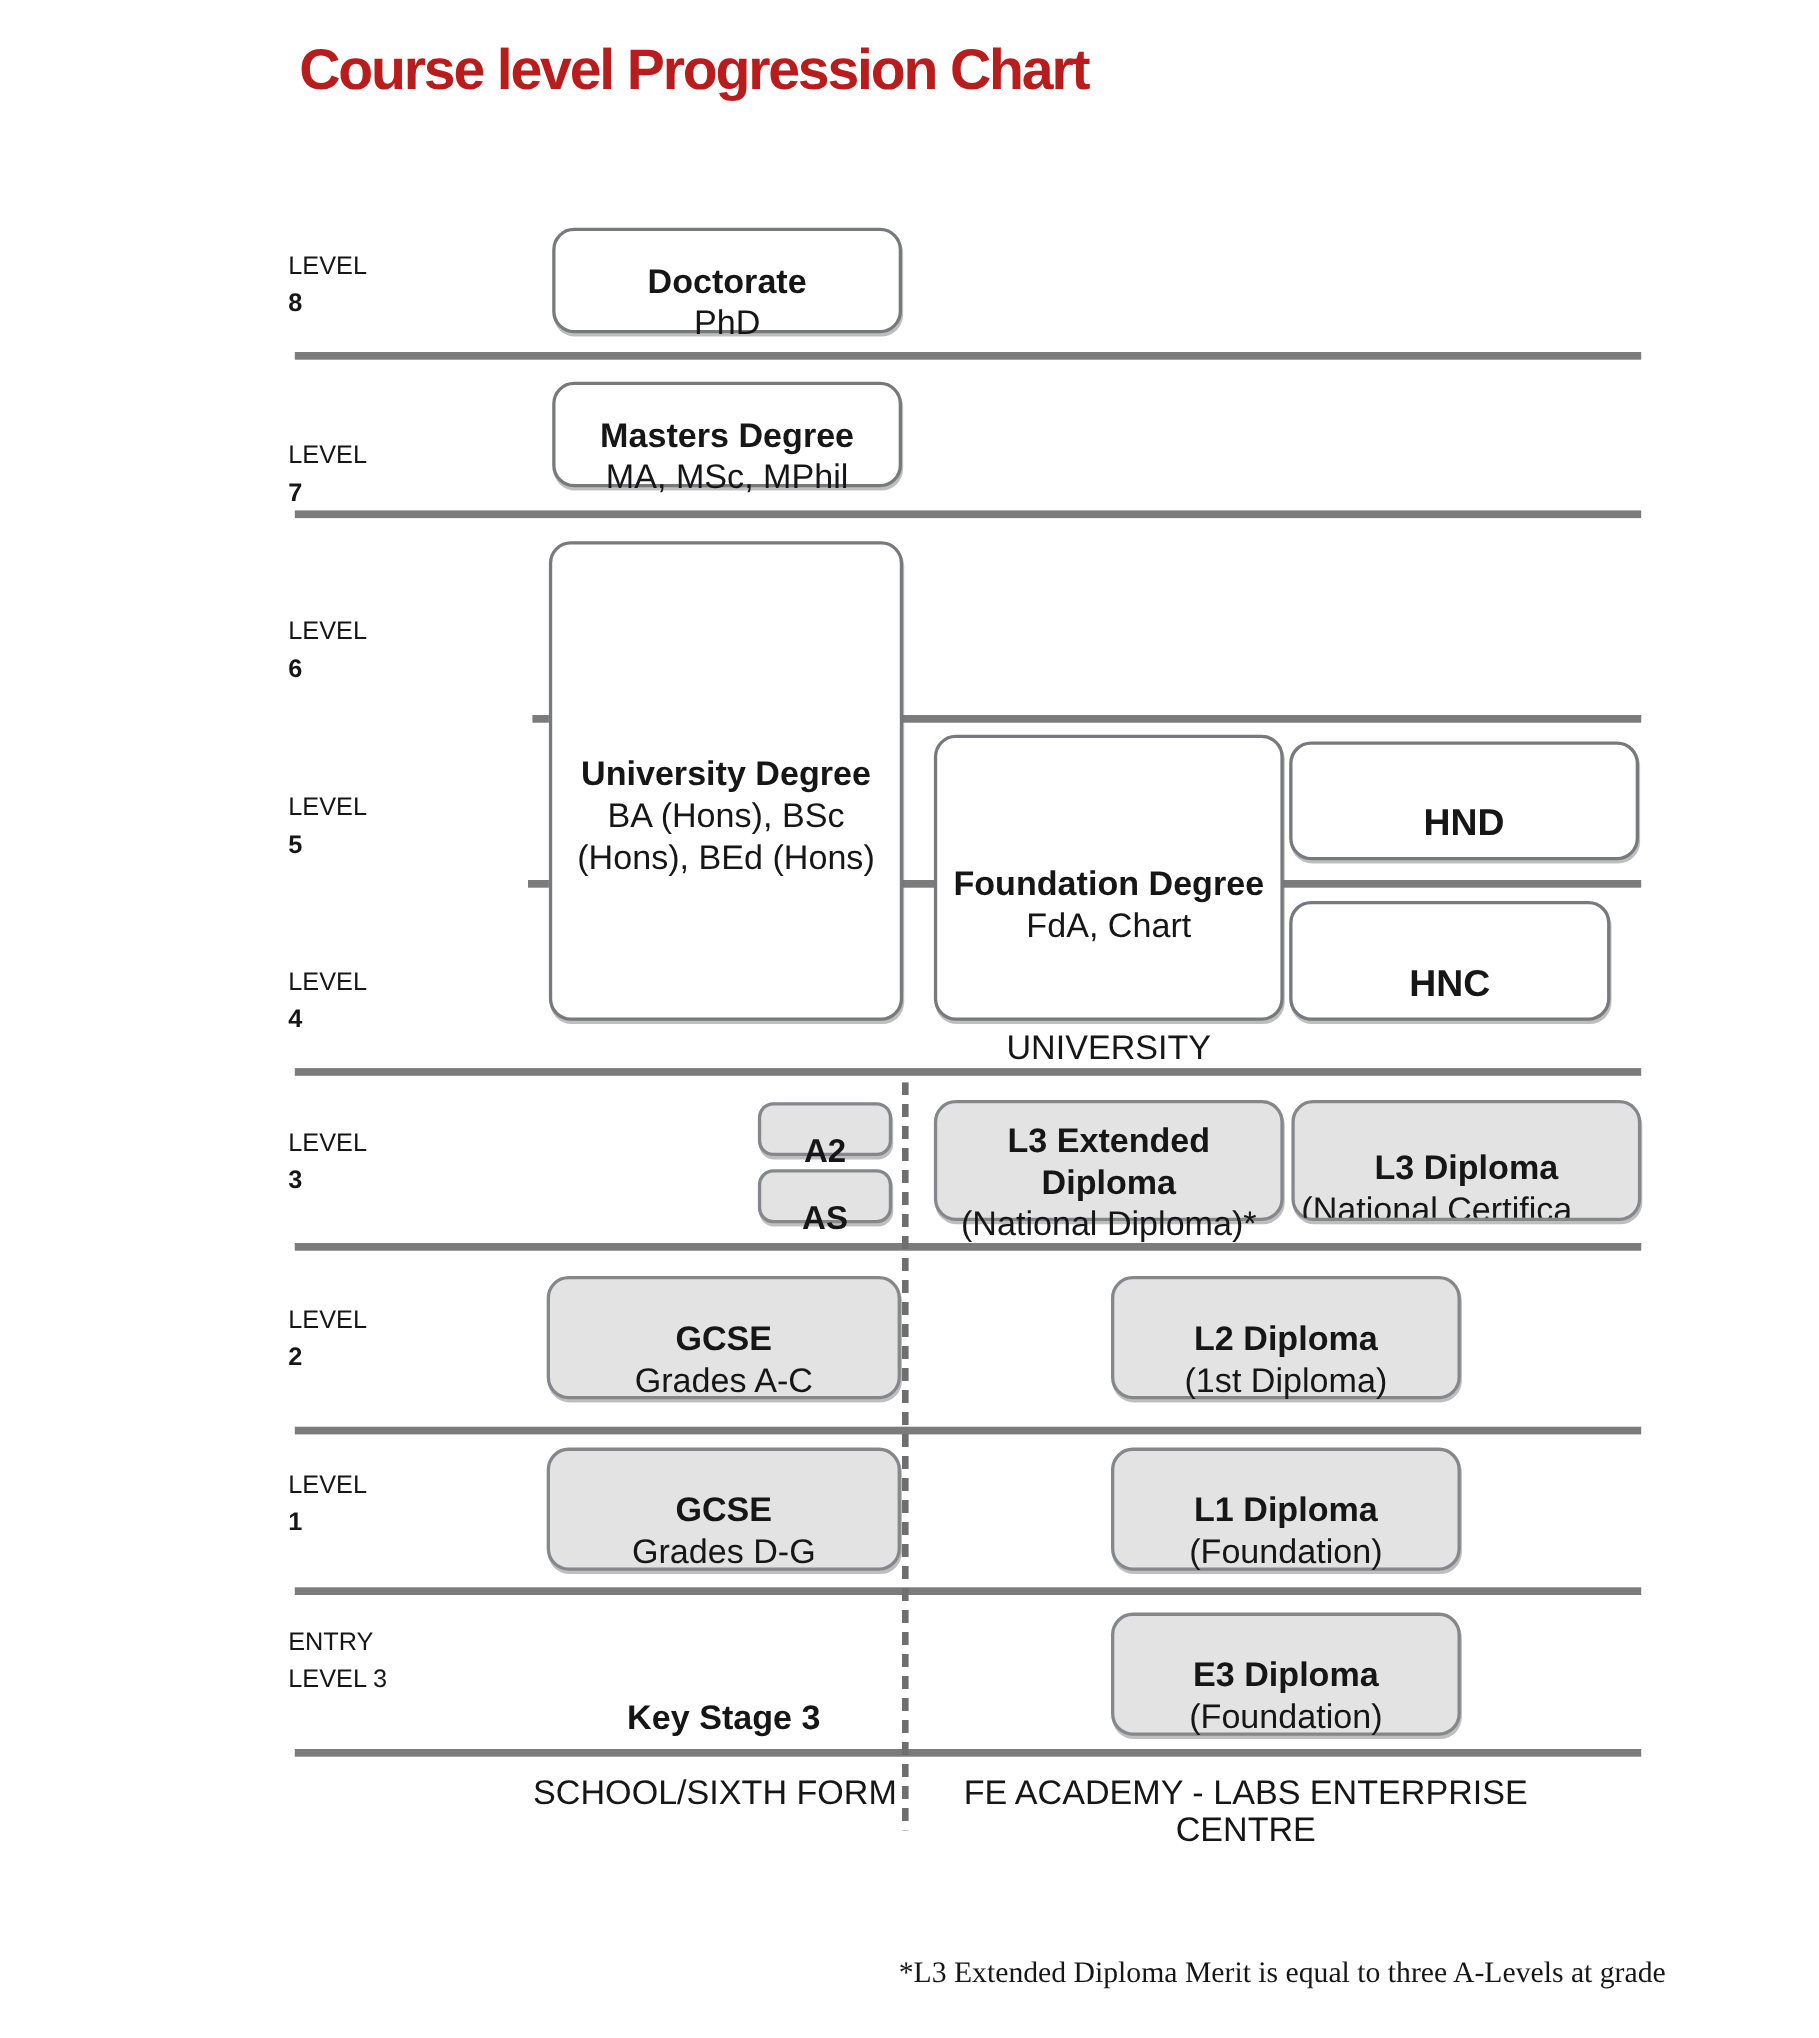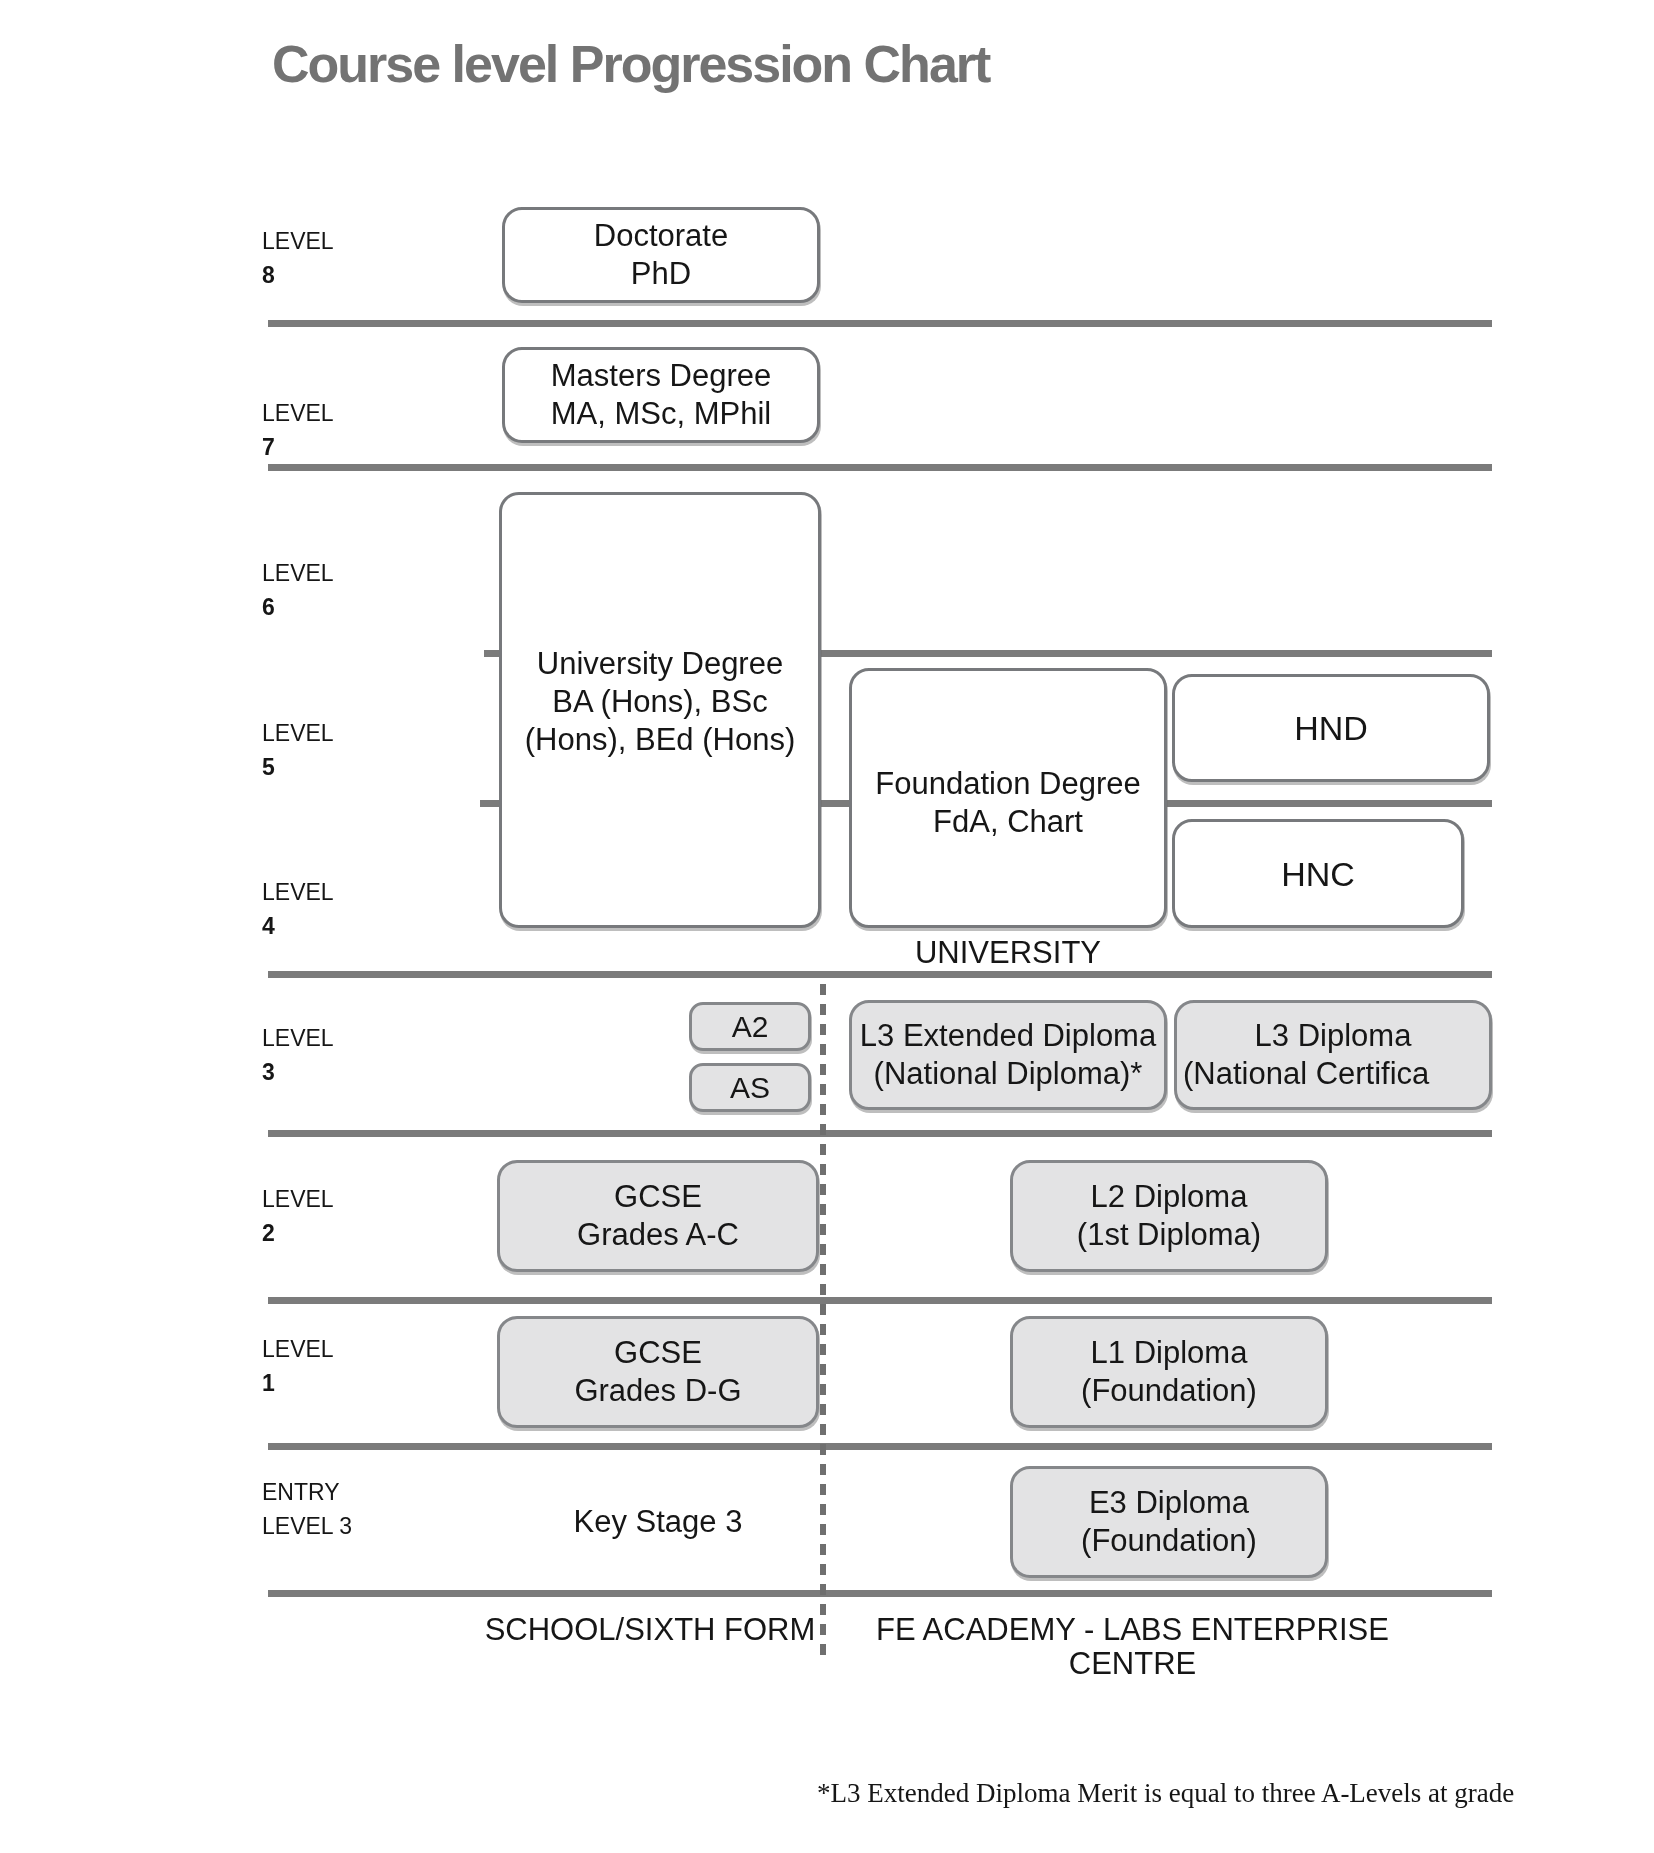--- a/index.html
+++ b/index.html
@@ -2,41 +2,41 @@
 <html><head>
 <meta charset="utf-8">
 <style>
   html,body{margin:0;padding:0;background:#ffffff;}
   #canvas{
     position:relative;width:1654px;height:1853px;background:#ffffff;overflow:hidden;
     font-family:"Liberation Sans", sans-serif;color:#161616;
   }
   .title{
     position:absolute;left:272px;top:34px;font-size:52px;font-weight:bold;
-    letter-spacing:-2px;color:#737373;white-space:nowrap;
+    letter-spacing:-2px;color:#b91c1c;white-space:nowrap;
   }
   .divider{position:absolute;height:7px;background:#7b7b7b;z-index:1;}
   .dashline{
     position:absolute;left:820px;top:984px;width:6px;height:680px;z-index:1;
     background:repeating-linear-gradient(to bottom,#6f6f6f 0 11px,transparent 11px 20px);
   }
   .lvl{position:absolute;left:262px;width:160px;text-align:left;
        font-size:23px;line-height:34px;z-index:2;}
   .lvl .num{font-weight:bold;}
   .lvl.entry .num{font-weight:normal;}
   .box{
     position:absolute;box-sizing:border-box;background:#ffffff;
     border:3px solid #77797c;border-radius:20px;z-index:2;
     display:flex;flex-direction:column;align-items:center;justify-content:center;
     text-align:center;font-size:31px;line-height:38px;
     box-shadow:1px 3px 0 rgba(110,110,110,0.45);
   }
   .box.gray{background:#e3e3e4;border-color:#85878a;}
   .box.small{border-radius:14px;font-size:30px;}
-  .b{font-weight:normal;}
+  .b{font-weight:bold;margin-top:40px;}
   .clipline{
     display:block;width:100%;white-space:nowrap;overflow:hidden;
     text-align:left;padding-left:6px;box-sizing:border-box;
   }
   .caption{position:absolute;font-size:31px;line-height:34px;text-align:center;z-index:2;}
   .footnote{position:absolute;left:817px;top:1778px;font-size:27px;z-index:2;font-family:Liberation Serif, serif;}
 </style>
 </head>
 <body>
 

